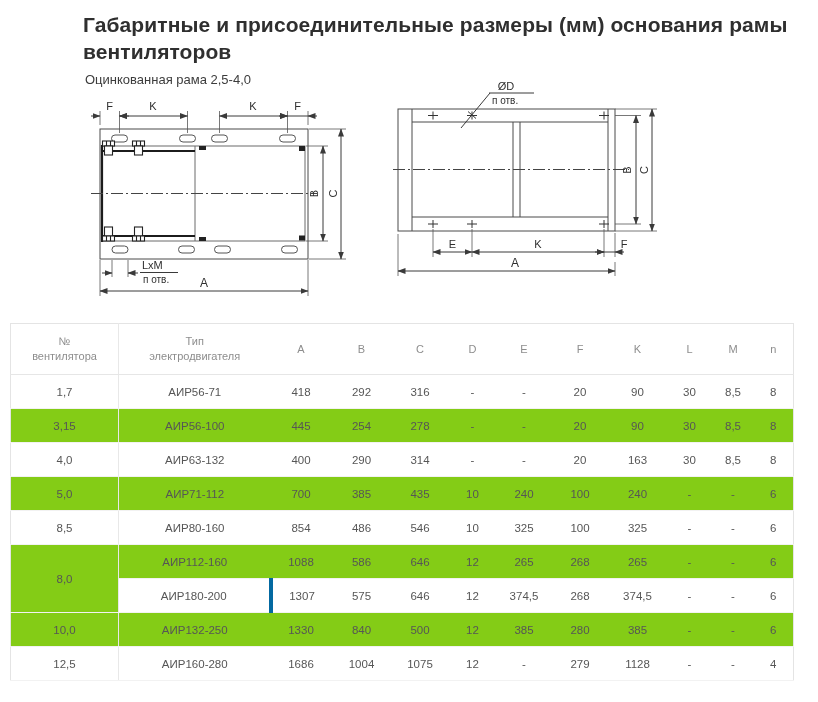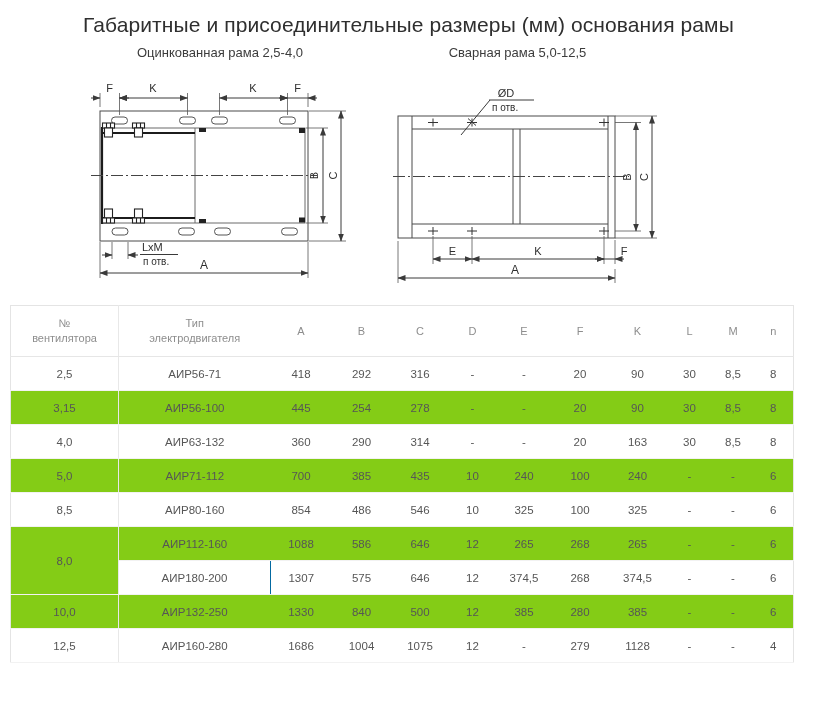--- a/index.html
+++ b/index.html
@@ -1,39 +1,39 @@
 <!DOCTYPE html>
 <html><head>
 <meta charset="utf-8">
 <style>
   *{box-sizing:border-box;margin:0;padding:0}
   html,body{background:#fff}
   body{font-family:"Liberation Sans",sans-serif}
   .page{position:relative;width:818px;height:702px;background:#fff;overflow:hidden}
-  .page-title{font-size:21px;font-weight:400;color:#2f2f2f;line-height:27px;padding:11px 8px 0 83px;letter-spacing:.1px}
+  .page-title{font-size:21px;font-weight:700;color:#2f2f2f;line-height:27px;padding:11px 8px 0 83px;letter-spacing:.1px}
   .drawings{display:flex;margin-top:7px}
   .fig-left{margin-left:85px;width:270px}
   .fig-right{margin-left:38px;width:275px}
-  .fig-title{display:block;text-align:center;font-size:13px;color:#3c3c3c;margin-bottom:19px}
+  .fig-title{display:block;font-size:13px;color:#3c3c3c;margin-bottom:10px}
   .fig-right .fig-title{padding-right:26px}
   svg{display:block}
   svg text{font-family:"Liberation Sans",sans-serif;fill:#2f2f2f}
   .data-table{border-collapse:collapse;table-layout:fixed;width:783px;margin:16px 0 0 10px;border:1px solid #e4e4e4;background:#fff}
   .data-table th{font-weight:400;color:#8d8d8d;font-size:11px;line-height:15px;height:51px;border-bottom:1px solid #e6e6e6;vertical-align:middle;text-align:center}
   .data-table td{height:34px;font-size:11.5px;color:#565656;text-align:center;vertical-align:middle;border-bottom:1px solid #f2f2f2;background:#fff}
   .col-no{border-right:1px solid #e8e8e8}
   tr.shaded td{background:#84cc16}
-  td.type-divider{border-right:1px solid #0369a1}
+  td.type-divider{border-right:4px solid #0369a1}
 </style>
 </head>
 <body>
 
 <div class="page">
 
-  <h1 class="page-title"><span>Габаритные и присоединительные размеры (мм) основания рамы</span><br></h1>
+  <h1 class="page-title"><span>Габаритные и присоединительные размеры (мм) основания рамы</span><br><span>вентиляторов</span></h1>
 
   <div class="drawings">
 
     <figure class="fig-left">
       <figcaption class="fig-title">Оцинкованная рама 2,5-4,0</figcaption>
       <svg width="270" height="210" viewBox="0 0 270 210">
         <defs>
           <marker id="ae" markerUnits="userSpaceOnUse" markerWidth="8" markerHeight="6" refX="7.5" refY="3" orient="auto">
               <path d="M0,0L8,3L0,6Z" fill="#3a3a3a"></path>
             </marker>
@@ -130,21 +130,20 @@
         <text x="212.5" y="13" font-size="11" text-anchor="middle">F</text>
         <text transform="translate(233 96.5) rotate(-90)" font-size="11" text-anchor="middle">B</text>
         <text transform="translate(252 96.5) rotate(-90)" font-size="11" text-anchor="middle">C</text>
         <text x="57" y="172" font-size="11">LxM</text>
         <text x="58" y="186" font-size="10">п отв.</text>
         <text x="119" y="190" font-size="12" text-anchor="middle">A</text>
       </svg>
     </figure>
 
     <figure class="fig-right">
-      <figcaption class="fig-title">Сварная рама 5,0-12,5</figcaption>
       <svg width="275" height="210" viewBox="0 0 275 210">
 
         <g fill="none" stroke="#4a4a4a" stroke-width="1">
           <rect x="5" y="37" width="217" height="122"></rect>
           <line x1="19" y1="37" x2="19" y2="159"></line>
           <line x1="215" y1="37" x2="215" y2="159"></line>
           <line x1="19" y1="50" x2="215" y2="50"></line>
           <line x1="19" y1="145" x2="215" y2="145"></line>
           <line x1="120" y1="50" x2="120" y2="145"></line>
           <line x1="127" y1="50" x2="127" y2="145"></line>
@@ -230,21 +229,21 @@
         <th>E</th>
         <th>F</th>
         <th>K</th>
         <th>L</th>
         <th>M</th>
         <th>n</th>
       </tr>
     </thead>
     <tbody>
         <tr>
-          <td class="col-no">2,5</td>
+          <td class="col-no">1,7</td>
           <td>АИР56-71</td>
           <td>418</td>
           <td>292</td>
           <td>316</td>
           <td>-</td>
           <td>-</td>
           <td>20</td>
           <td>90</td>
           <td>30</td>
           <td>8,5</td>
@@ -260,21 +259,21 @@
           <td>-</td>
           <td>20</td>
           <td>90</td>
           <td>30</td>
           <td>8,5</td>
           <td>8</td>
         </tr>
         <tr>
           <td class="col-no">4,0</td>
           <td>АИР63-132</td>
-          <td>360</td>
+          <td>400</td>
           <td>290</td>
           <td>314</td>
           <td>-</td>
           <td>-</td>
           <td>20</td>
           <td>163</td>
           <td>30</td>
           <td>8,5</td>
           <td>8</td>
         </tr>

